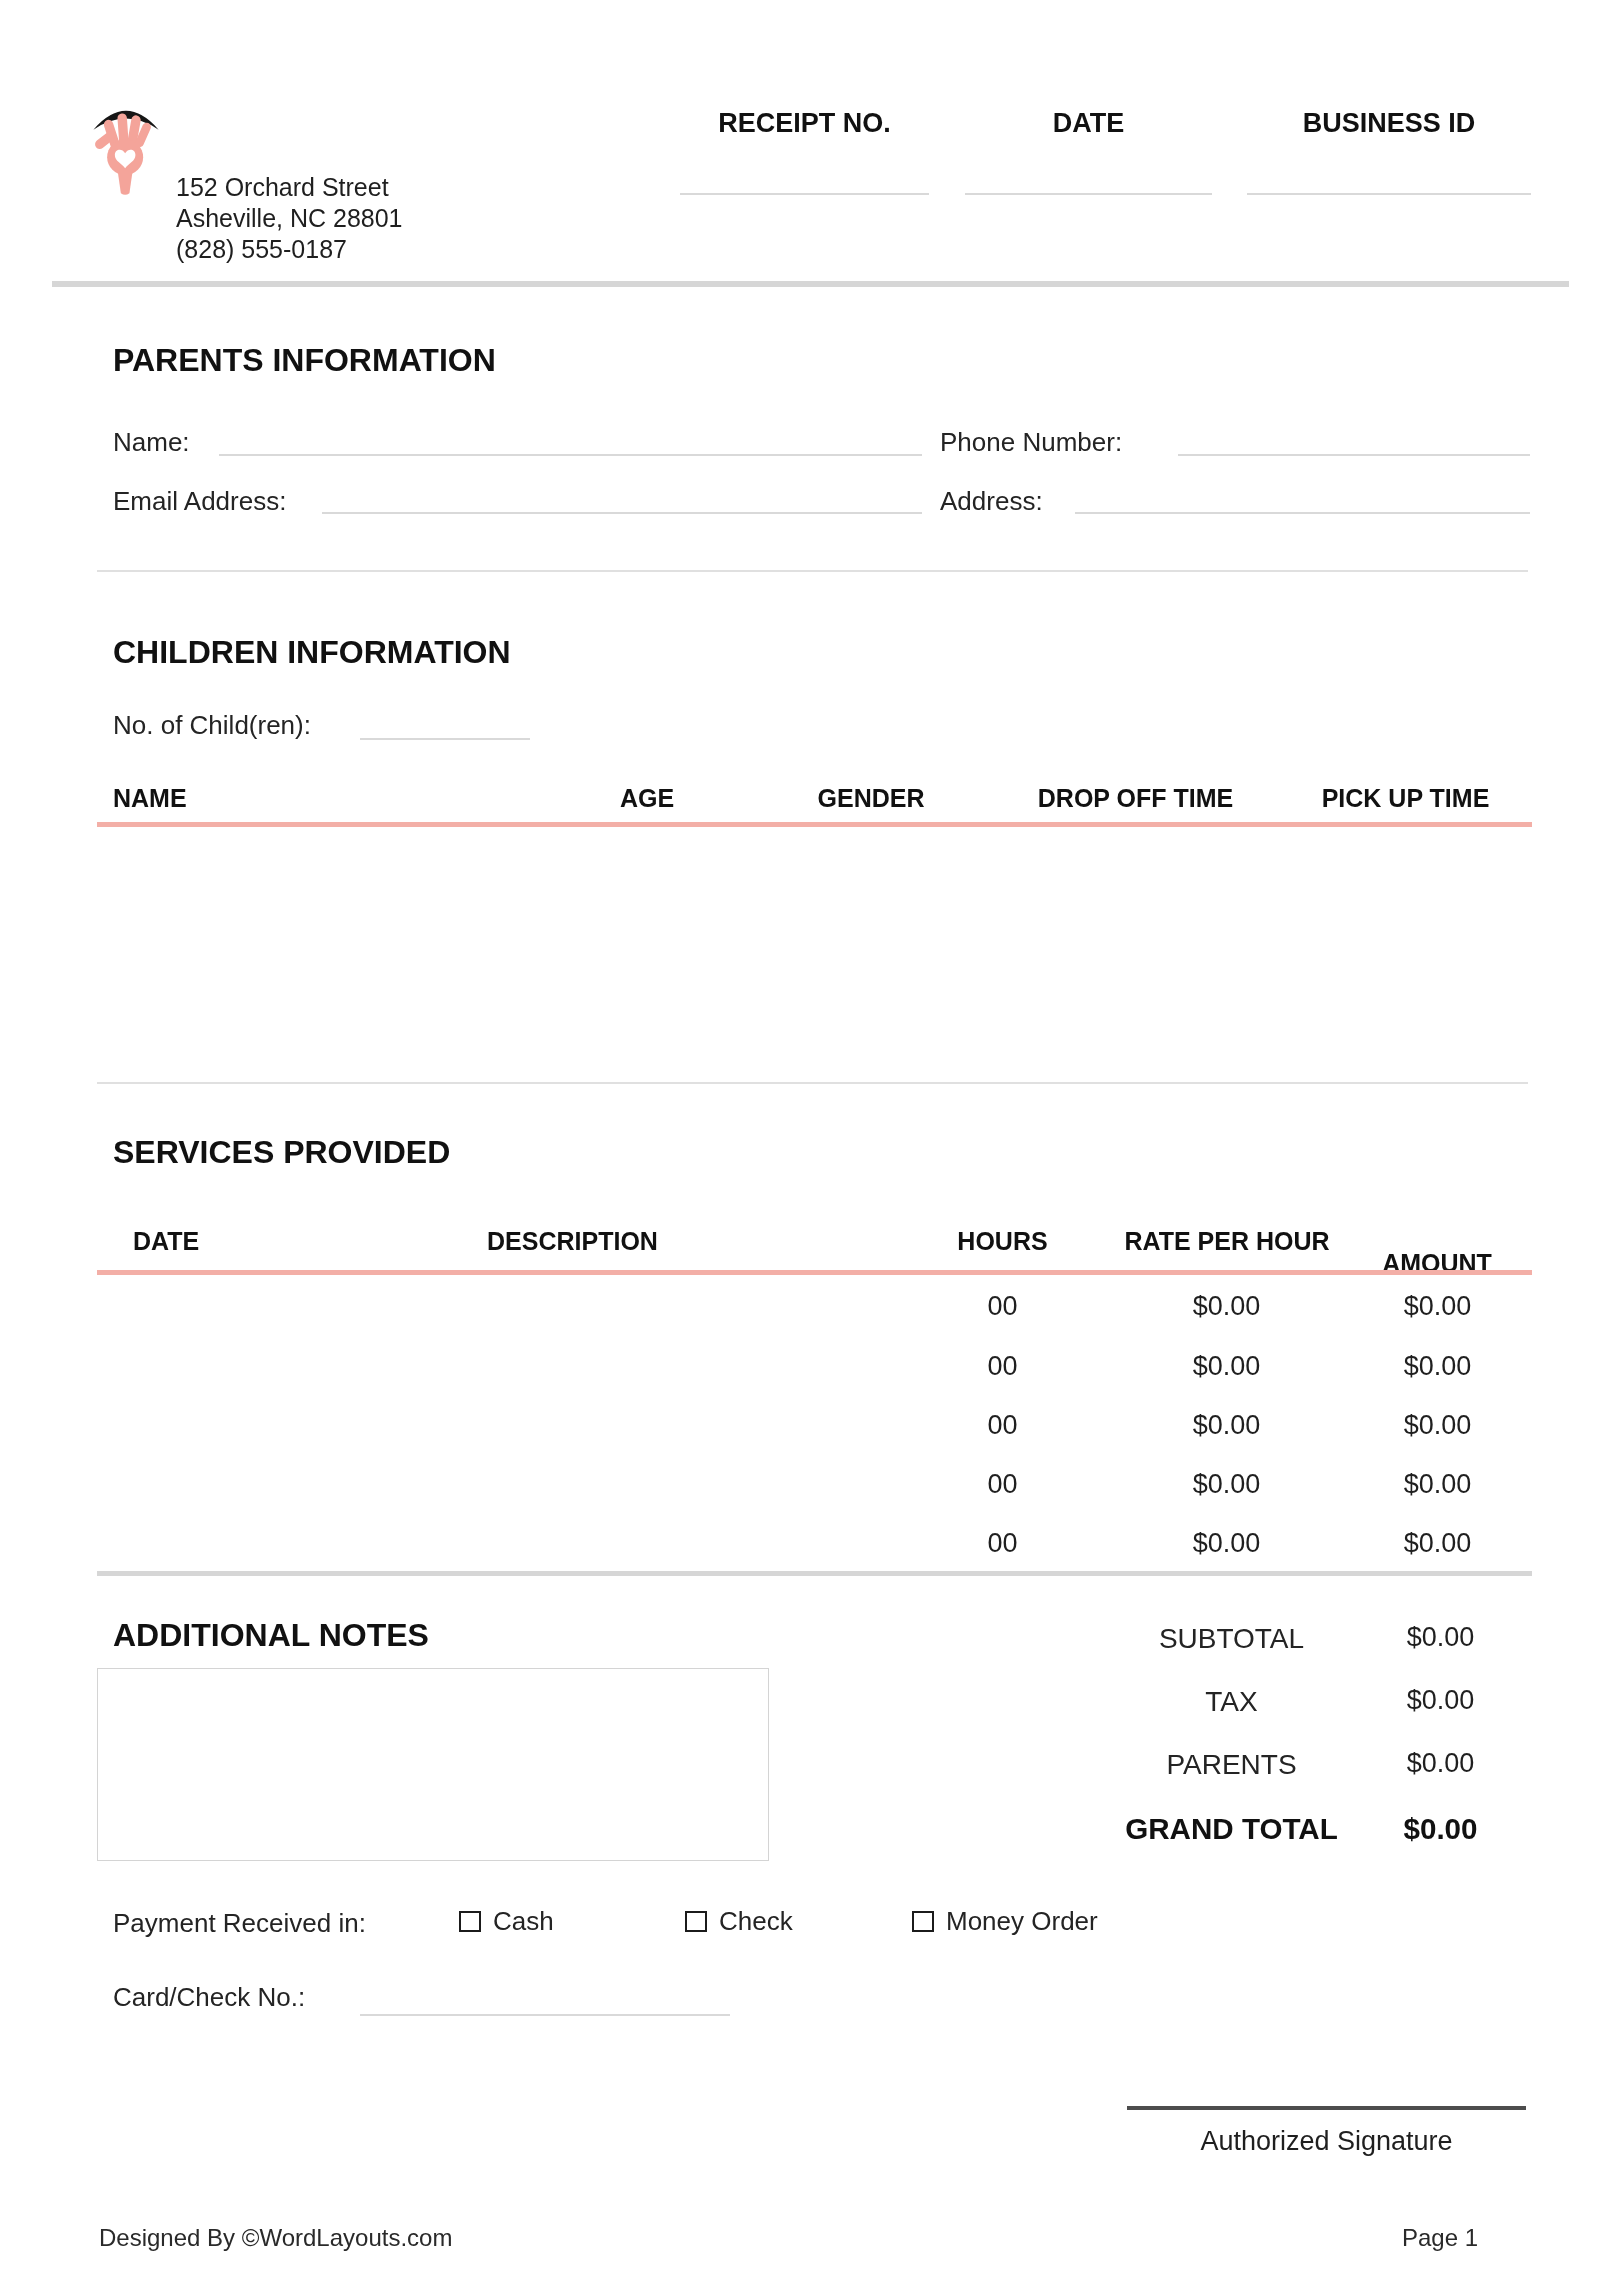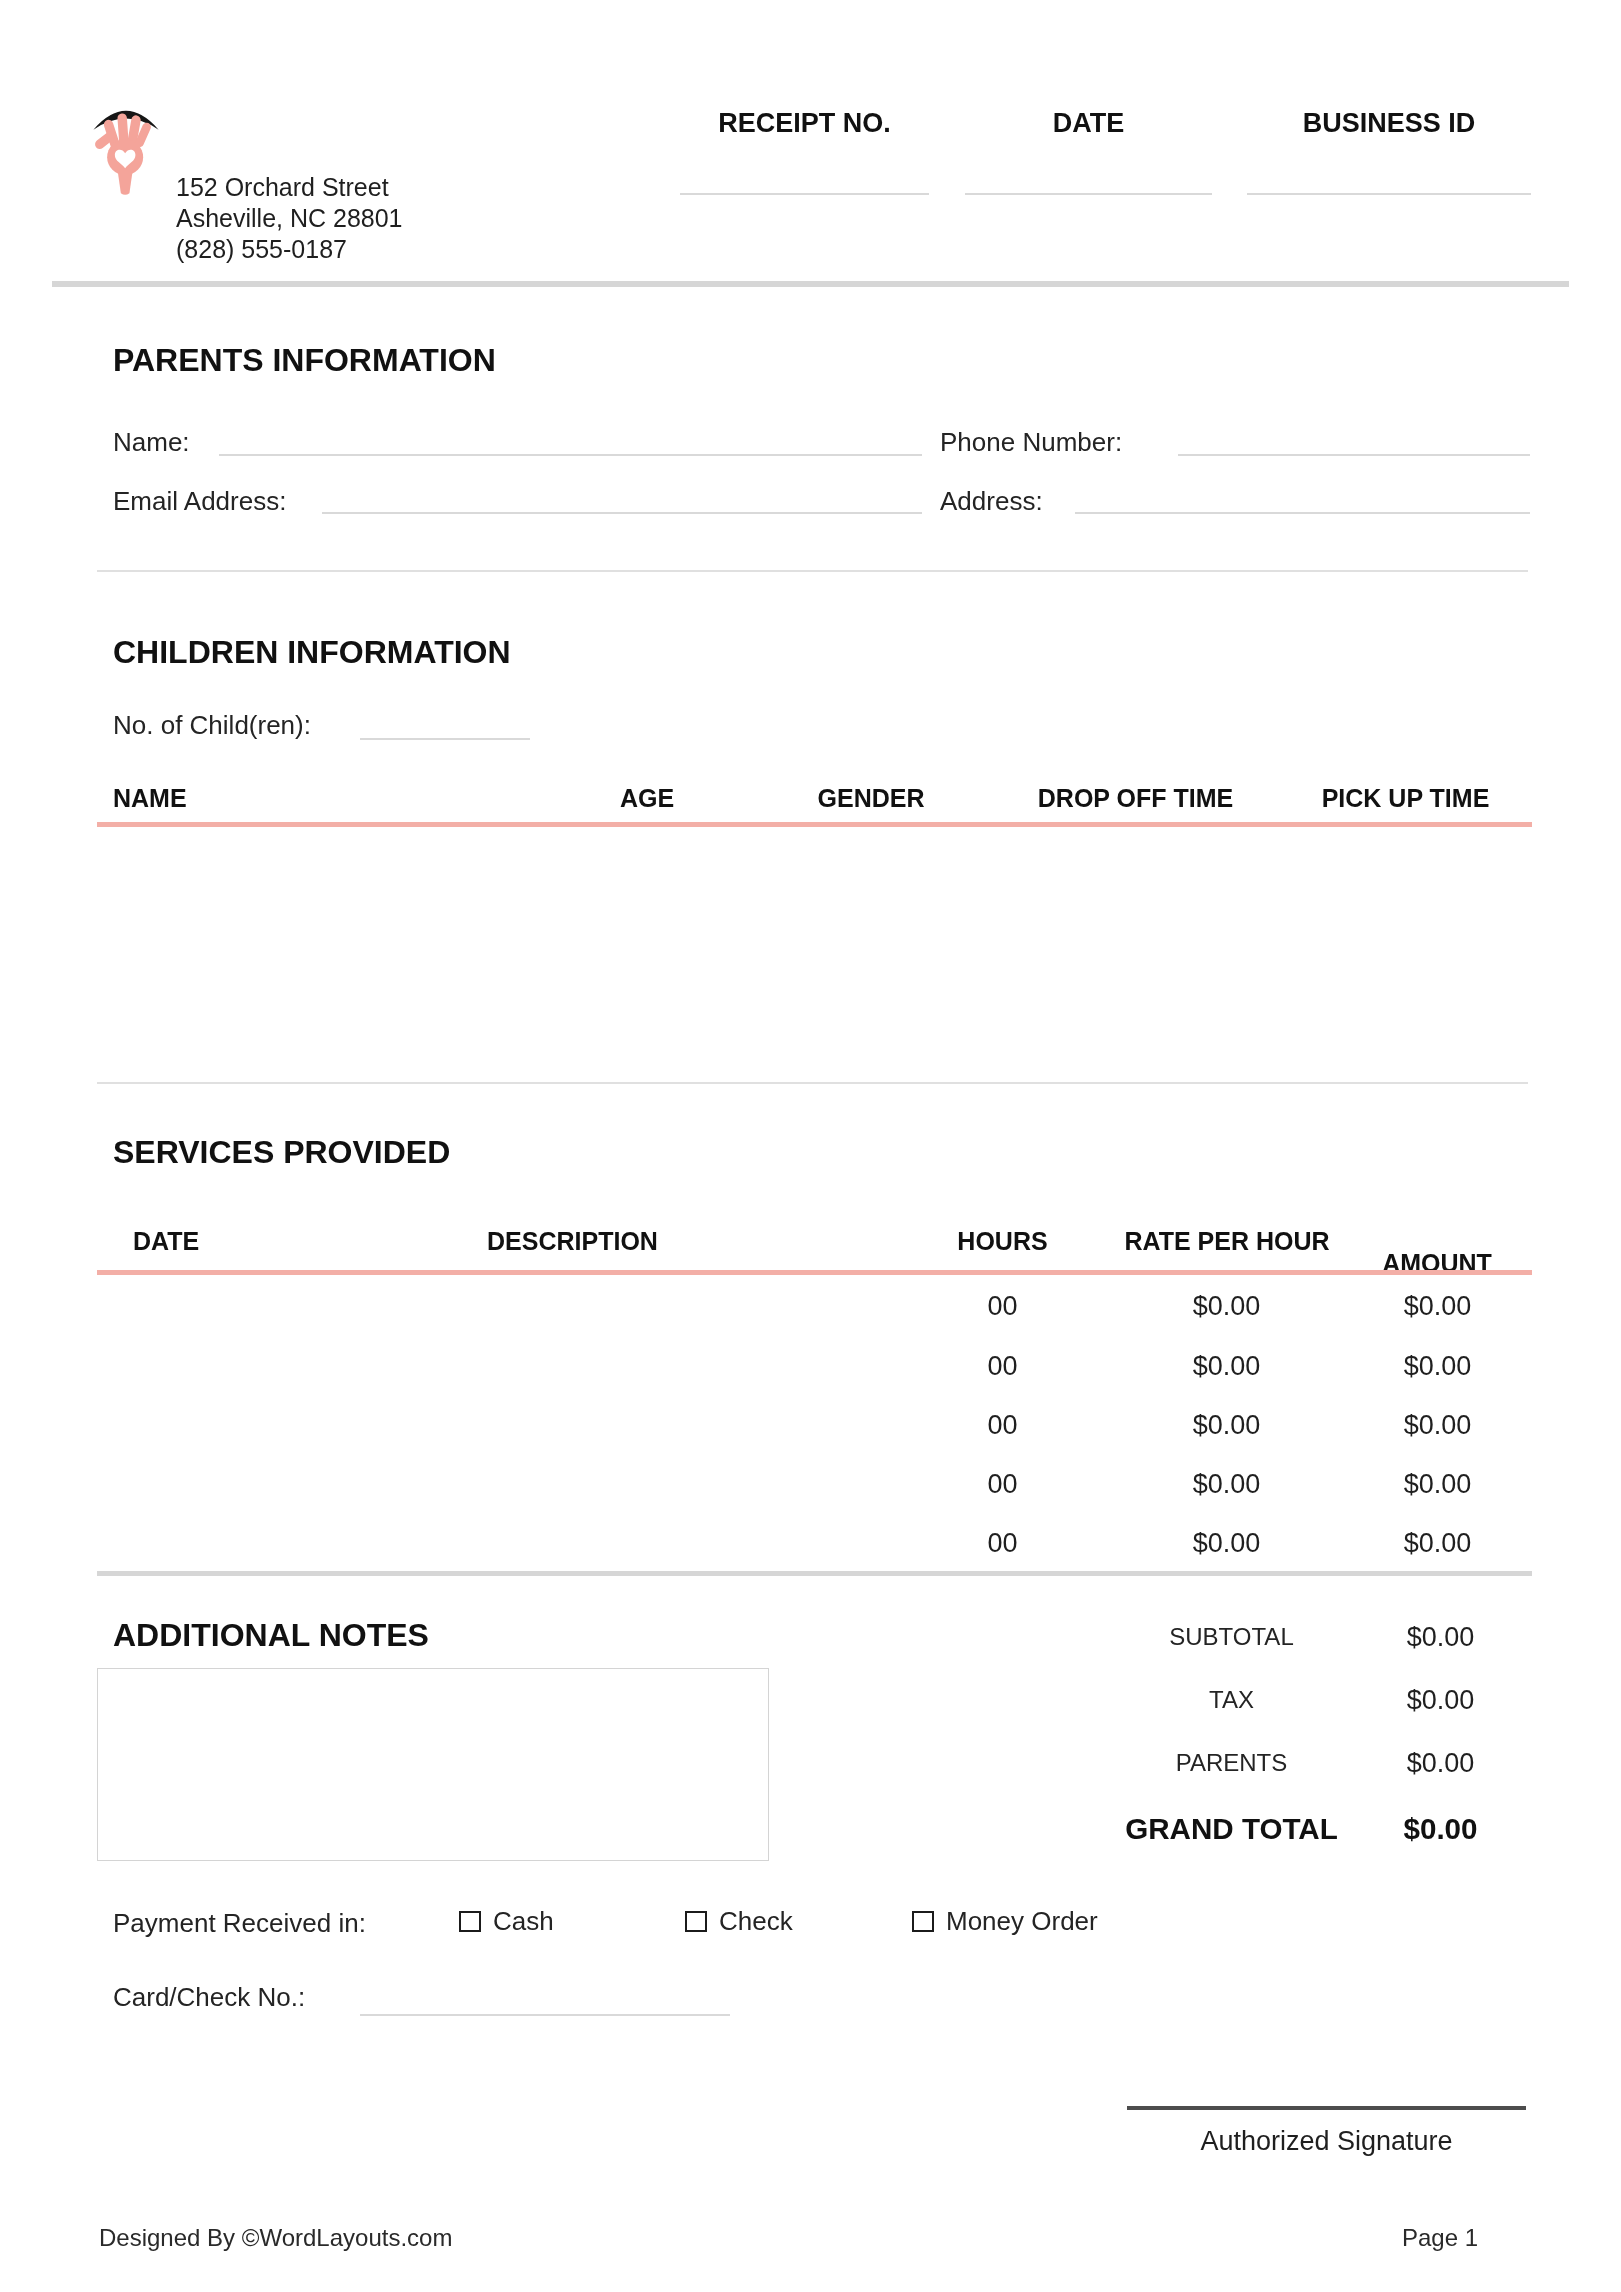--- a/index.html
+++ b/index.html
@@ -6,21 +6,21 @@
   body{font-family:"Liberation Sans","DejaVu Sans",sans-serif;color:#1f1f1f;}
   #page{position:relative;width:1621px;height:2293px;background:#ffffff;overflow:hidden;}
   .abs{position:absolute;}
   .brand{font-size:52px;font-weight:bold;letter-spacing:1.8px;color:#F4A49A;white-space:nowrap;}
   .addr{font-size:25px;line-height:31px;color:#1f1f1f;}
   .hfield-label{font-size:27px;font-weight:bold;color:#111;text-align:center;white-space:nowrap;}
   .h1{font-size:32px;font-weight:bold;color:#111;white-space:nowrap;}
   .lbl{font-size:26px;color:#242424;white-space:nowrap;}
   .th{font-size:25px;font-weight:bold;color:#111;white-space:nowrap;}
   .val{font-size:27px;color:#1f1f1f;white-space:nowrap;}
-  .tot-lbl{font-size:24px;color:#242424;text-align:center;}
+  .tot-lbl{font-size:28px;color:#242424;text-align:center;}
   .tot-val{font-size:27px;color:#1f1f1f;text-align:center;}
   .grand{font-size:29.6px;font-weight:bold;color:#111;}
   .fill-line{height:1.8px;background:#D9D9D9;}
   .rule-thick{height:6.3px;background:#D6D6D6;}
   .rule-thin{height:1.8px;background:#E0E0E0;}
   .rule-accent{height:5.4px;background:#F3AFA7;}
   .center{text-align:center;}
   .cbx{display:inline-block;width:21.5px;height:21.5px;border:2.7px solid #1b1b1b;background:#fff;box-sizing:border-box;}
   .opt{display:flex;align-items:center;gap:12.5px;font-size:26px;color:#242424;white-space:nowrap;justify-content:center;}
   .notes-box{border:1.8px solid #D4D4D4;background:#fff;box-sizing:border-box;}

